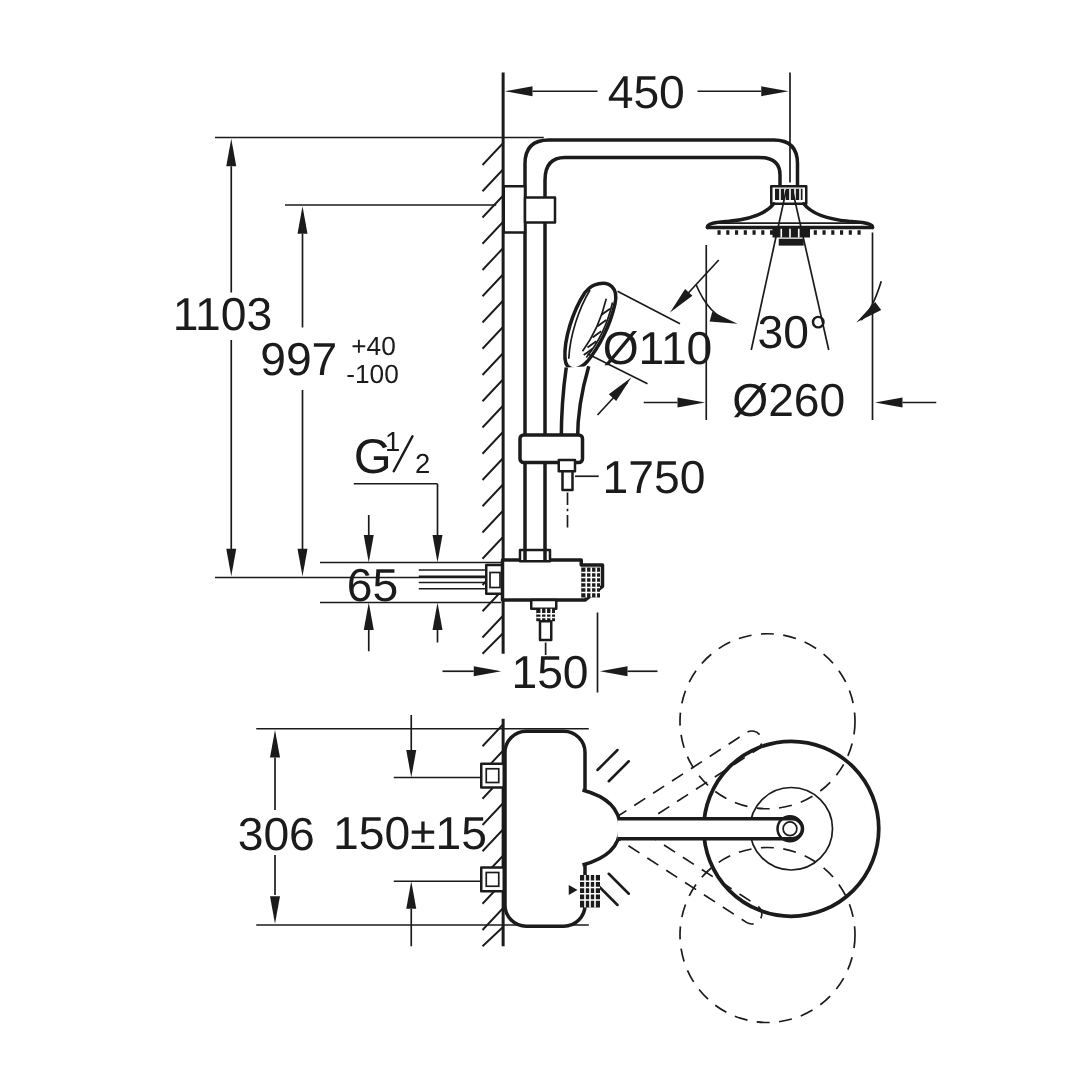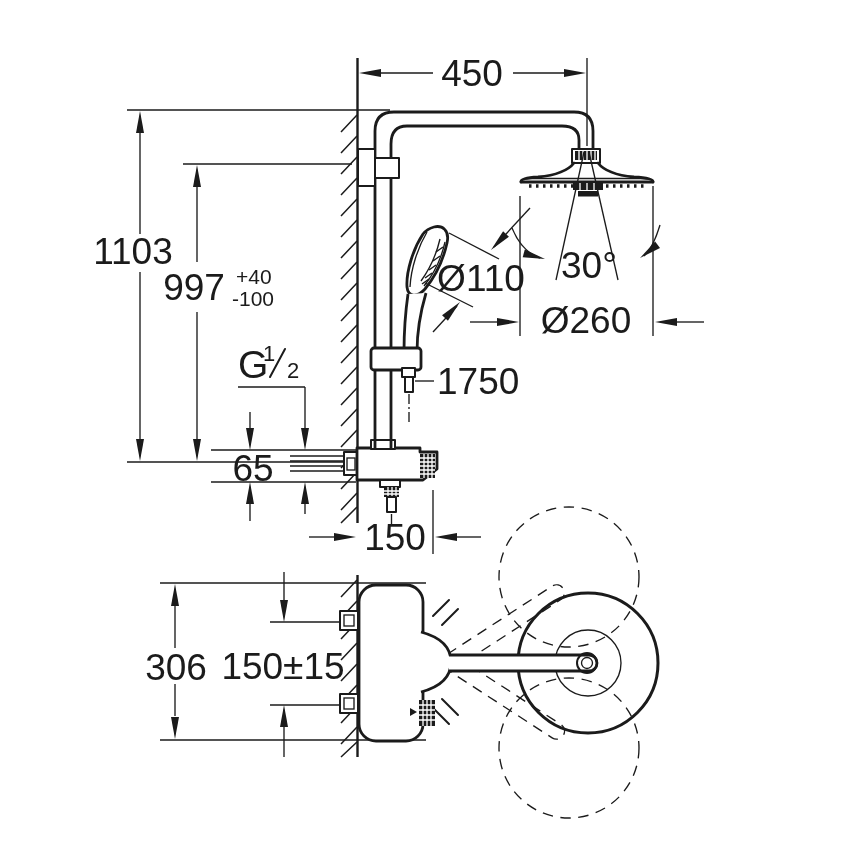--- a/index.html
+++ b/index.html
@@ -1,16 +1,16 @@
 <!DOCTYPE html>
 <html><head>
 <meta charset="utf-8">
 <style>
   html,body { margin:0; padding:0; background:#ffffff; }
-  .stage { width:700px; height:868px; background:#ffffff; position:relative; }
+  .stage { width:700px; height:868px; background:#ffffff; position:relative;padding-left:45px; }
   svg { display:block; }
   .outline   { fill:none; stroke:#1b1b1b; stroke-width:2.8; stroke-linejoin:round; stroke-linecap:round; }
   .outline-w { fill:#ffffff; stroke:#1b1b1b; stroke-width:2.8; stroke-linejoin:round; }
   .med       { fill:#ffffff; stroke:#1b1b1b; stroke-width:2; stroke-linejoin:round; }
   .medl      { fill:none; stroke:#1b1b1b; stroke-width:2; stroke-linecap:round; }
   .thin      { fill:none; stroke:#1b1b1b; stroke-width:1.35; }
   .wall      { fill:none; stroke:#1b1b1b; stroke-width:2.4; }
   .hatch     { fill:none; stroke:#1b1b1b; stroke-width:1.5; }
   .arw       { fill:#1b1b1b; stroke:none; }
   .blk       { fill:#1b1b1b; stroke:none; }

